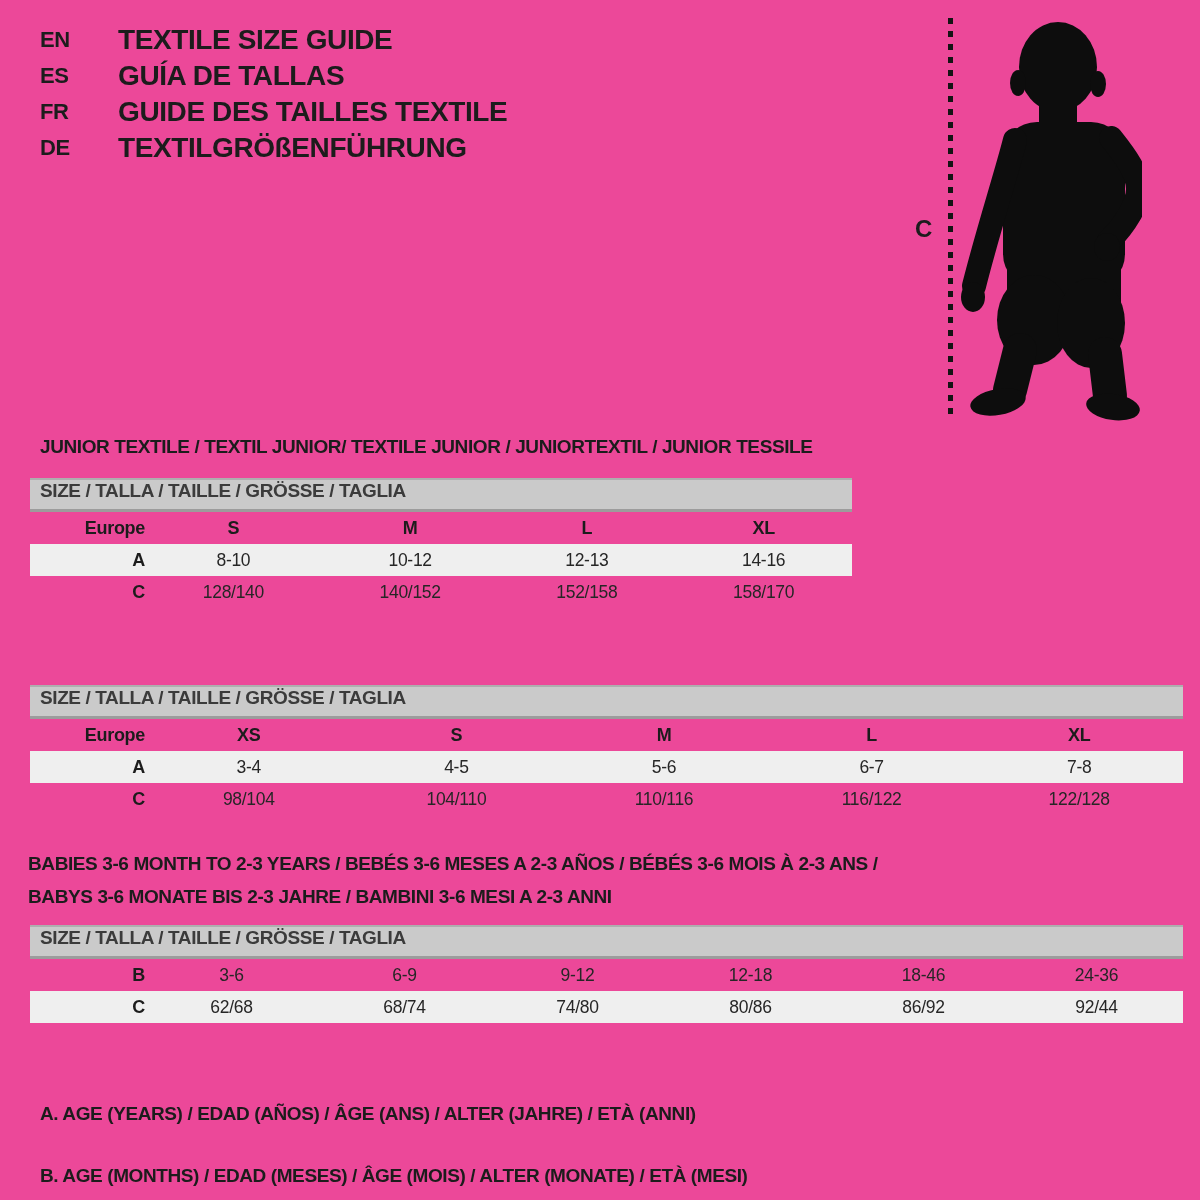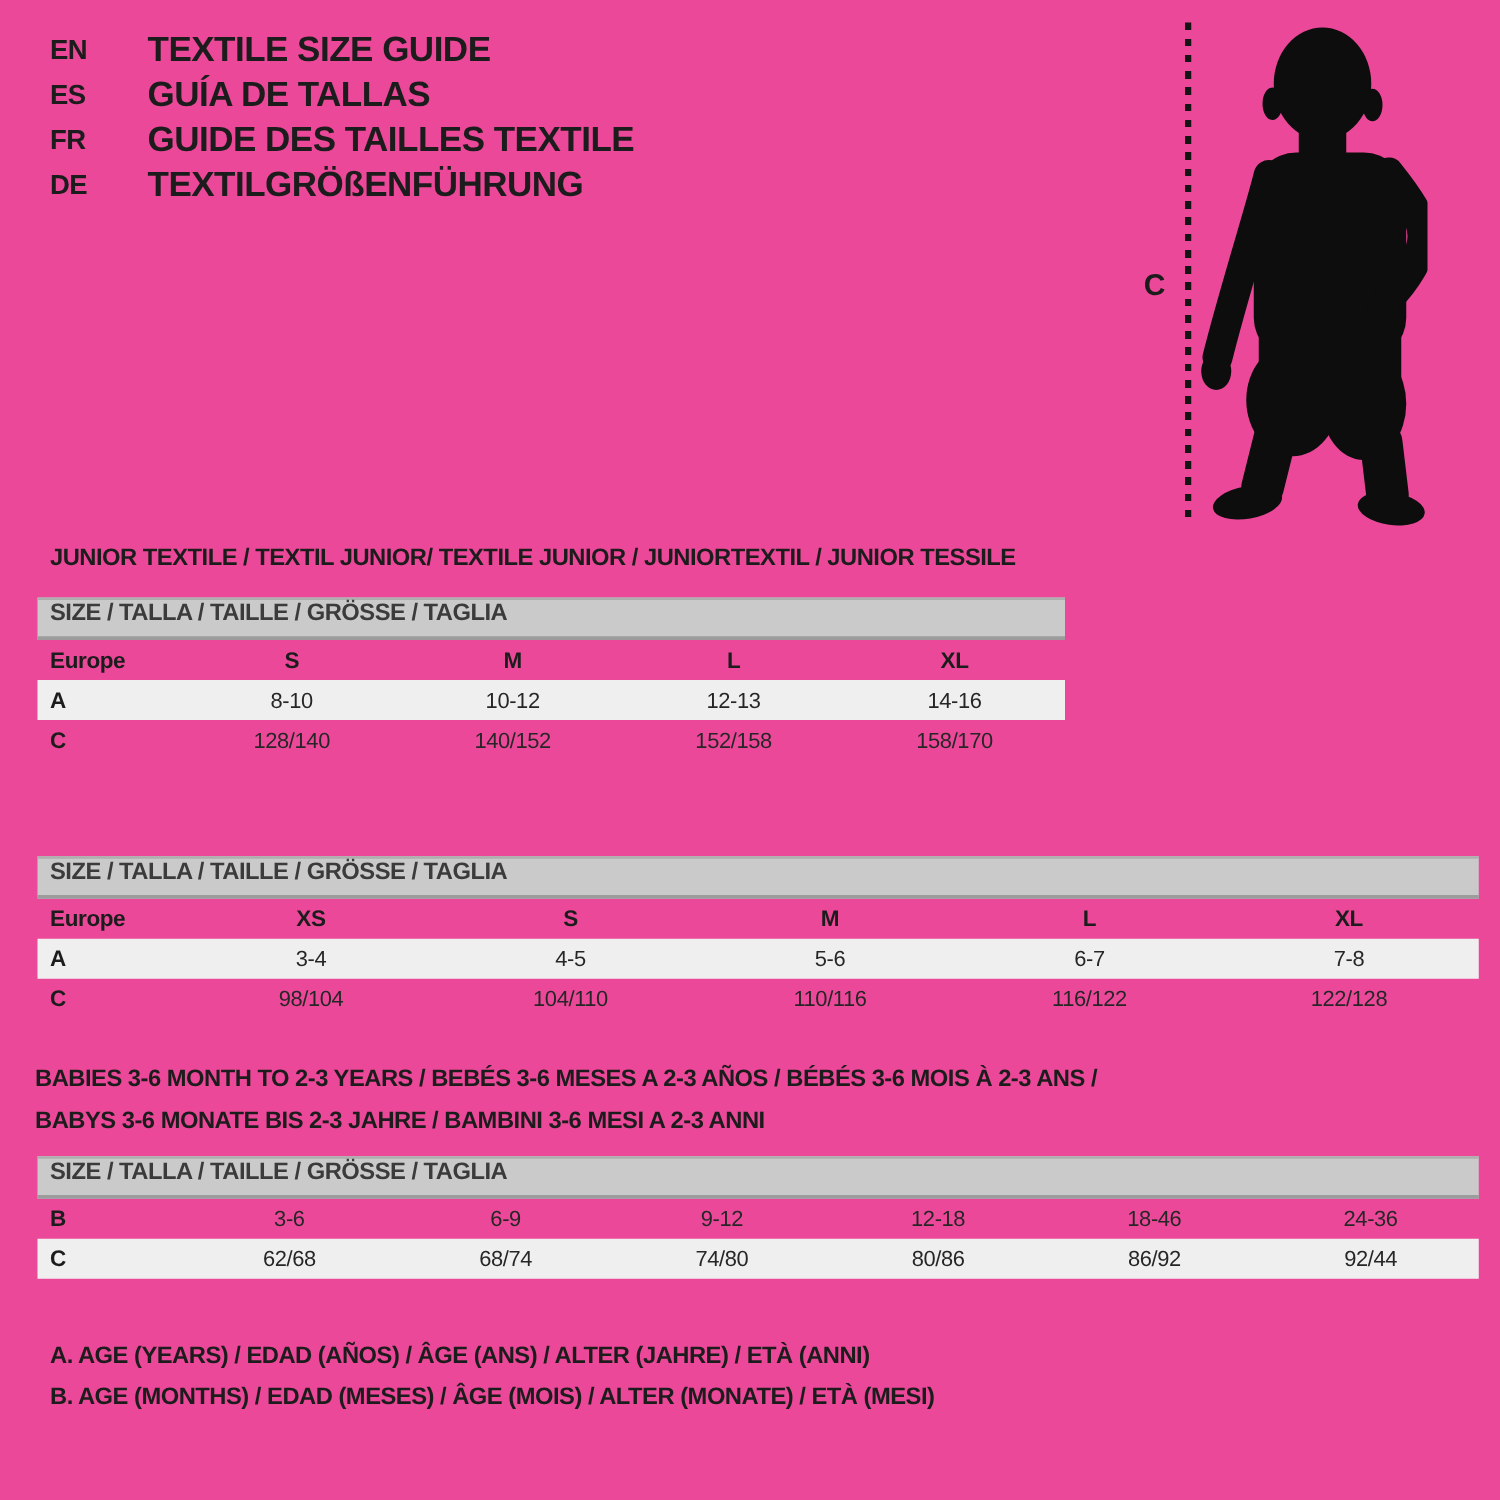--- a/index.html
+++ b/index.html
@@ -30,26 +30,26 @@
   .t-junior{left:30px;top:478px;width:822px;}
   .t-children{left:30px;top:685px;width:1153px;}
   .t-babies{left:30px;top:925px;width:1153px;}
   .tbl-header{
     height:29px;background:#cacaca;border-top:2px solid #aeaeae;border-bottom:3px solid #9c9c9c;
     display:flex;padding-left:10px;
     font-weight:700;font-size:19px;letter-spacing:-0.4px;color:#3b3b3b;
   }
   .tbl-row{display:flex;height:32px;align-items:center;font-size:17.5px;color:#262626;letter-spacing:-0.3px;}
   .tbl-row.alt{background:#efefef;}
-  .tbl-row .lbl{width:115px;padding-left:10px;box-sizing:border-box;font-weight:700;font-size:18px;color:#1c1c1c;}
+  .tbl-row .lbl{width:115px;padding-left:10px;box-sizing:border-box;font-weight:700;font-size:18px;color:#1c1c1c;text-align:right;}
   .tbl-row .cell{flex:1;text-align:center;}
   .tbl-row.sizes .cell{font-weight:700;font-size:18px;color:#1c1c1c;}
   
   .legend{position:absolute;left:40px;top:1068px;}
-  .legend-line{font-weight:700;font-size:19px;letter-spacing:-0.4px;line-height:33px;white-space:nowrap;}
+  .legend-line{font-weight:700;font-size:19px;letter-spacing:-0.4px;line-height:33px;white-space:nowrap;margin-top:29px;}
 </style>
 </head>
 <body>
 
 <div class="canvas">
 
   <div class="lang-list">
     <div class="lang-row">
       <span class="lang-code">EN</span>
       <span class="lang-title">TEXTILE SIZE GUIDE</span>

